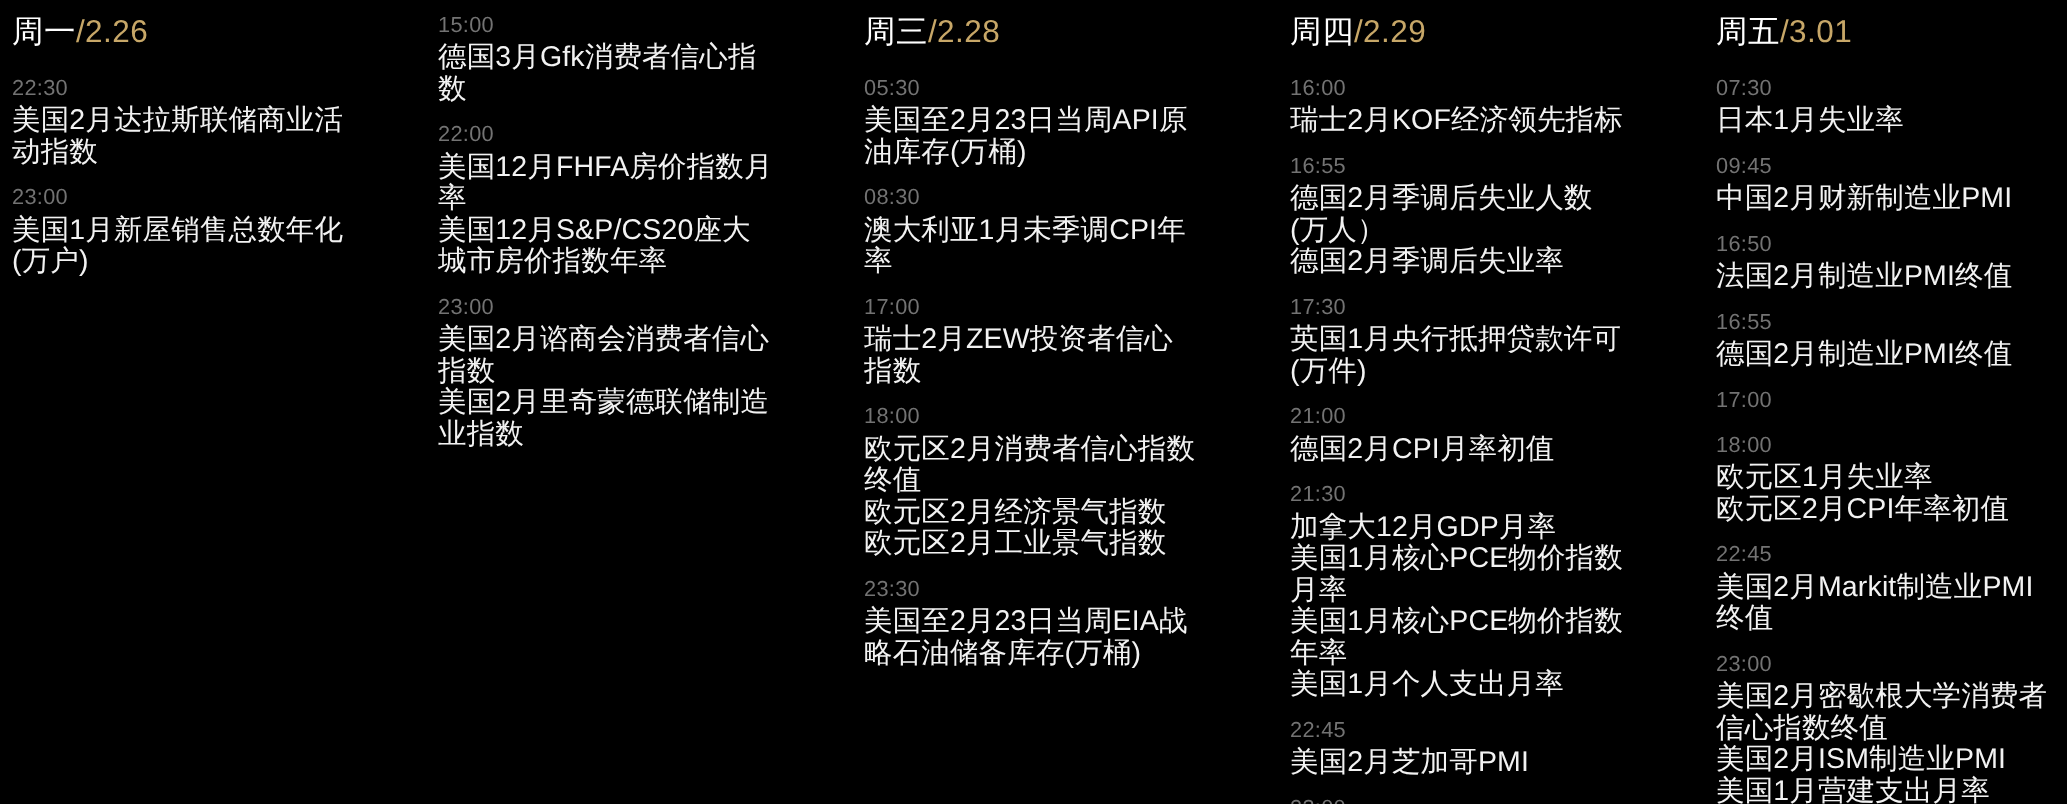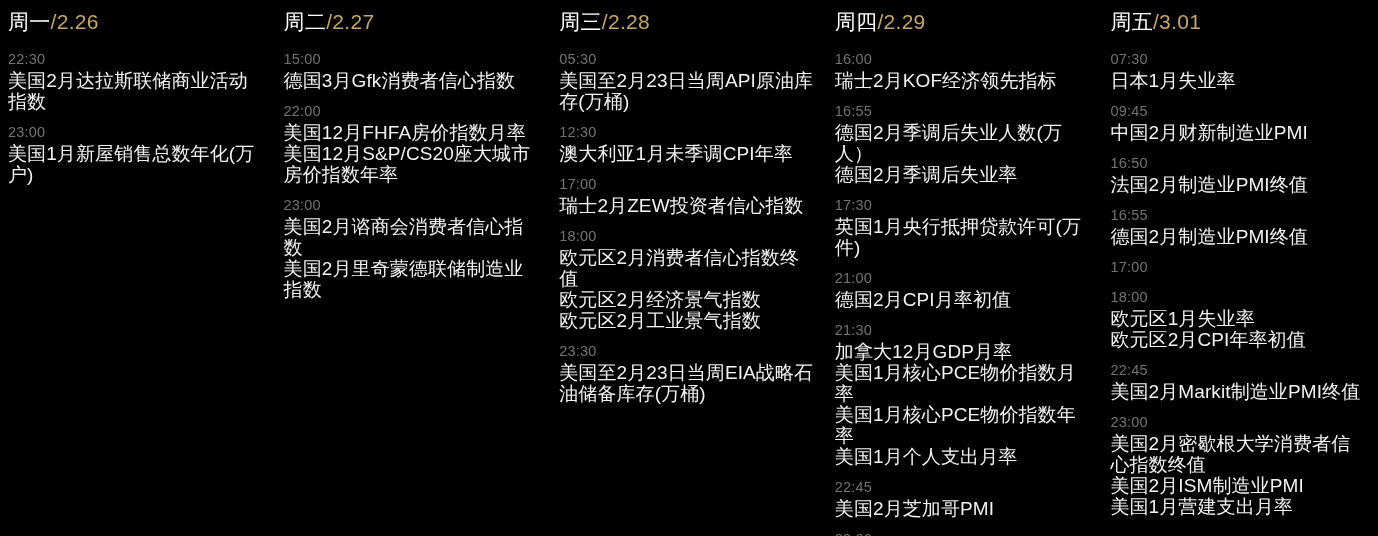--- a/index.html
+++ b/index.html
@@ -14,20 +14,21 @@
     font-family: "Liberation Sans", "DejaVu Sans", sans-serif;
     color: #ffffff;
   }
   .board {
     display: flex;
     flex-direction: row;
     width: 1378px;
     height: 467px;
     box-sizing: border-box;
     padding: 8px 0 0 0;
+    gap: 42px;
   }
   .day-col {
     width: 275.6px;
     box-sizing: border-box;
     padding: 0 10px 0 8px;
   }
   .day-header {
     font-size: 21px;
     line-height: 28px;
     margin-bottom: 14px;
@@ -76,23 +77,20 @@
     </div>
     <div class="event">
       <div class="event-time">23:00</div>
       <div class="event-items">
         <div class="event-item">美国1月新屋销售总数年化(万户)</div>
       </div>
     </div>
   </div>
 
   <div class="day-col">
-    <div class="day-header">
-      <span class="day-name">周二</span><span class="day-date">/2.27</span>
-    </div>
     <div class="event">
       <div class="event-time">15:00</div>
       <div class="event-items">
         <div class="event-item">德国3月Gfk消费者信心指数</div>
       </div>
     </div>
     <div class="event">
       <div class="event-time">22:00</div>
       <div class="event-items">
         <div class="event-item">美国12月FHFA房价指数月率</div>
@@ -112,21 +110,21 @@
     <div class="day-header">
       <span class="day-name">周三</span><span class="day-date">/2.28</span>
     </div>
     <div class="event">
       <div class="event-time">05:30</div>
       <div class="event-items">
         <div class="event-item">美国至2月23日当周API原油库存(万桶)</div>
       </div>
     </div>
     <div class="event">
-      <div class="event-time">12:30</div>
+      <div class="event-time">08:30</div>
       <div class="event-items">
         <div class="event-item">澳大利亚1月未季调CPI年率</div>
       </div>
     </div>
     <div class="event">
       <div class="event-time">17:00</div>
       <div class="event-items">
         <div class="event-item">瑞士2月ZEW投资者信心指数</div>
       </div>
     </div>

